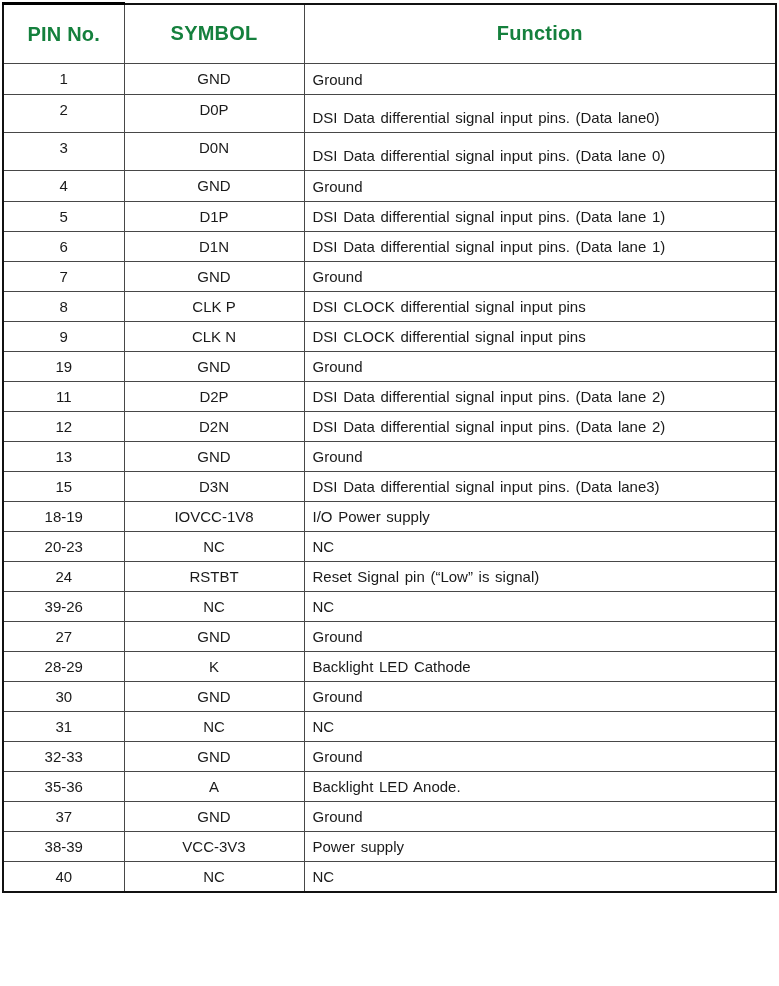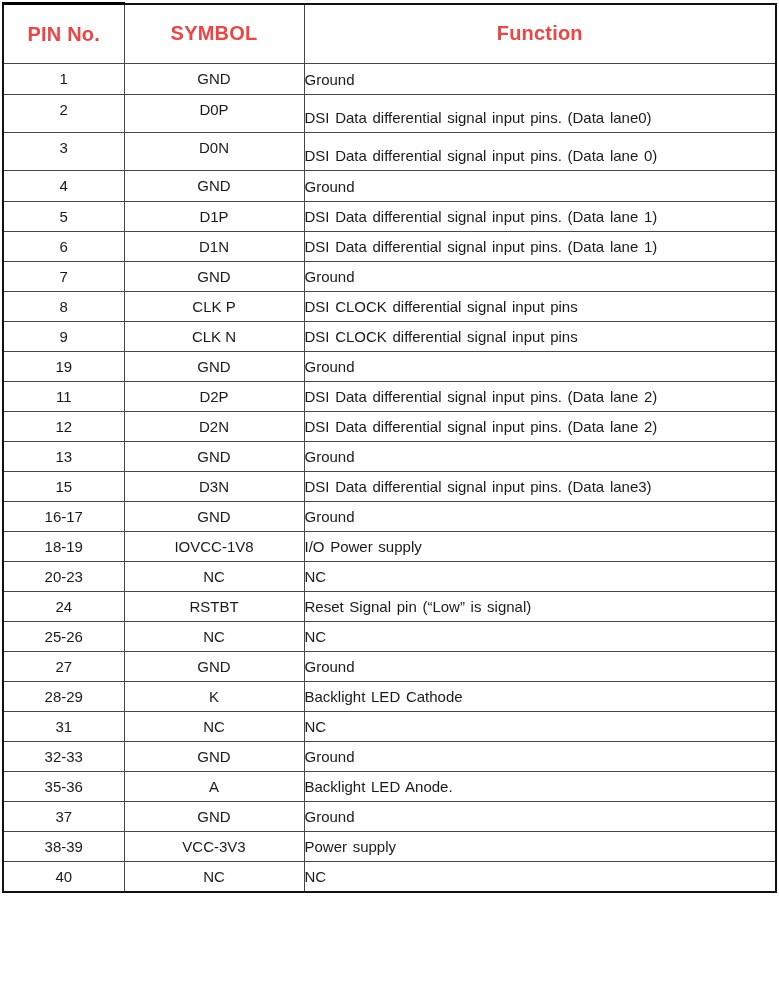--- a/index.html
+++ b/index.html
@@ -31,41 +31,41 @@
     overflow: hidden;
     white-space: nowrap;
   }
   thead th {
     height: 60px;
     font-size: 20px;
     font-weight: bold;
     text-align: center;
     vertical-align: middle;
     letter-spacing: 0.2px;
-    color: #ef4444;
+    color: #15803d;
     margin-left: 45px;
   }
   
   thead th:first-child { border-top: 3px solid #000; }
 
   tbody td {
     height: 30px;
     font-size: 15px;
   }
   
   td.col-pin, td.col-symbol {
     text-align: center;
     vertical-align: top;
     padding-top: 6px;
   }
   
   td.col-function {
     text-align: left;
     vertical-align: bottom;
-    padding-left: 0;
+    padding-left: 8px;
     padding-bottom: 6px;
     word-spacing: 1.5px;
   }
   
   tbody tr:nth-child(2) td,
   tbody tr:nth-child(3) td { height: 38px; }
   tbody tr:nth-child(1) td,
   tbody tr:nth-child(4) td { height: 31px; }
 </style>
 </head>
@@ -150,55 +150,55 @@
           <td class="col-pin">13</td>
           <td class="col-symbol">GND</td>
           <td class="col-function">Ground</td>
         </tr>
         <tr>
           <td class="col-pin">15</td>
           <td class="col-symbol">D3N</td>
           <td class="col-function">DSI Data differential signal input pins. (Data lane3)</td>
         </tr>
         <tr>
-          <td class="col-pin">16-17</td>
-          <td class="col-symbol">GND</td>
-          <td class="col-function">Ground</td>
-        </tr>
-        <tr>
           <td class="col-pin">18-19</td>
           <td class="col-symbol">IOVCC-1V8</td>
           <td class="col-function">I/O Power supply</td>
         </tr>
         <tr>
           <td class="col-pin">20-23</td>
           <td class="col-symbol">NC</td>
           <td class="col-function">NC</td>
         </tr>
         <tr>
           <td class="col-pin">24</td>
           <td class="col-symbol">RSTBT</td>
           <td class="col-function">Reset Signal pin (“Low” is signal)</td>
         </tr>
         <tr>
-          <td class="col-pin">25-26</td>
+          <td class="col-pin">39-26</td>
           <td class="col-symbol">NC</td>
           <td class="col-function">NC</td>
         </tr>
         <tr>
           <td class="col-pin">27</td>
           <td class="col-symbol">GND</td>
           <td class="col-function">Ground</td>
         </tr>
         <tr>
           <td class="col-pin">28-29</td>
           <td class="col-symbol">K</td>
           <td class="col-function">Backlight LED Cathode</td>
         </tr>
         <tr>
+          <td class="col-pin">30</td>
+          <td class="col-symbol">GND</td>
+          <td class="col-function">Ground</td>
+        </tr>
+        <tr>
           <td class="col-pin">31</td>
           <td class="col-symbol">NC</td>
           <td class="col-function">NC</td>
         </tr>
         <tr>
           <td class="col-pin">32-33</td>
           <td class="col-symbol">GND</td>
           <td class="col-function">Ground</td>
         </tr>
         <tr>

